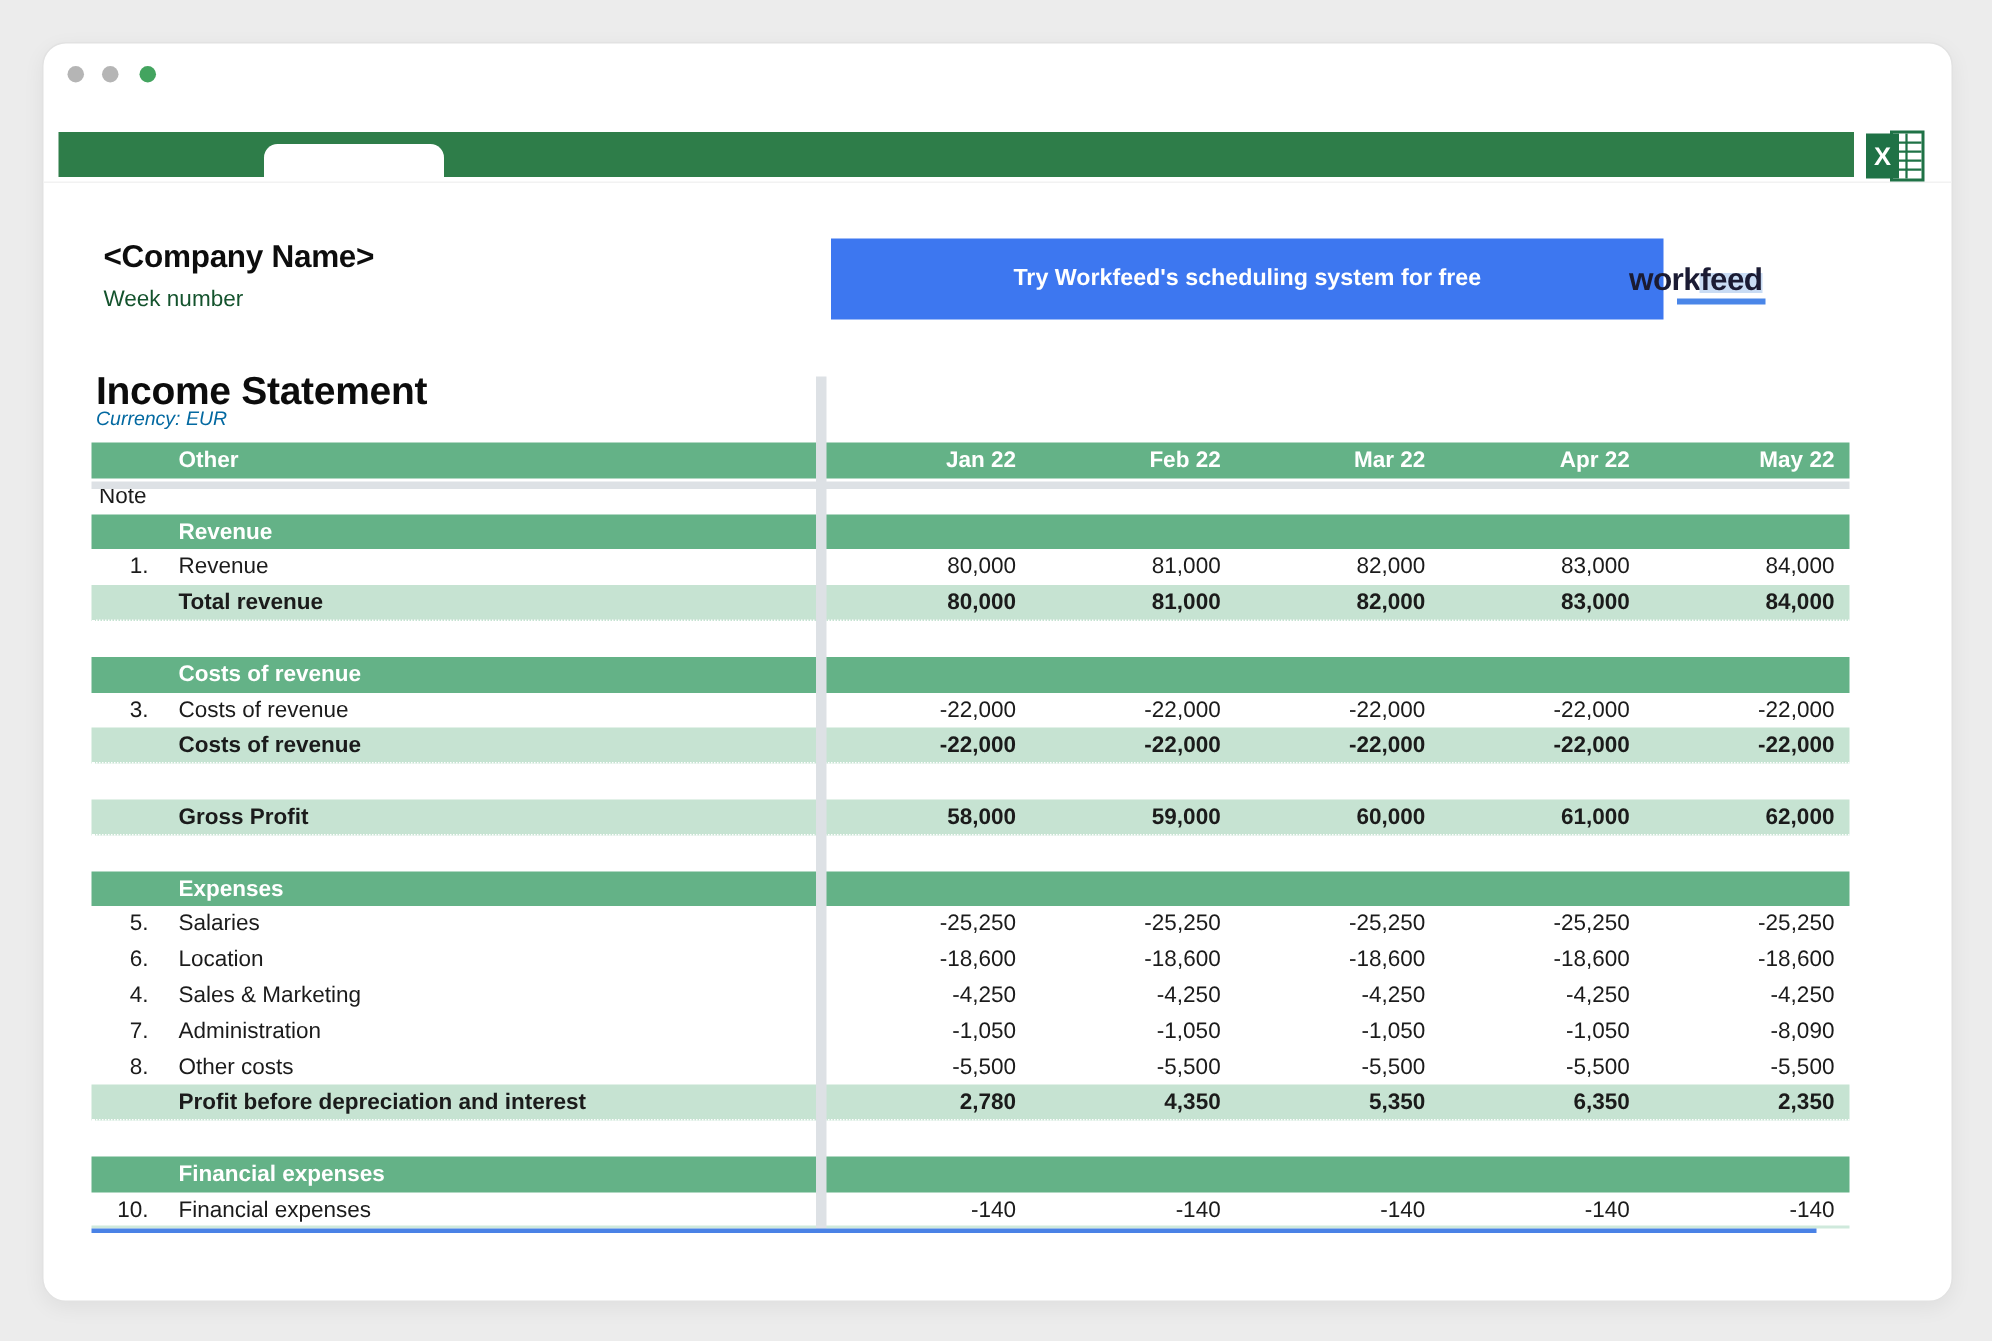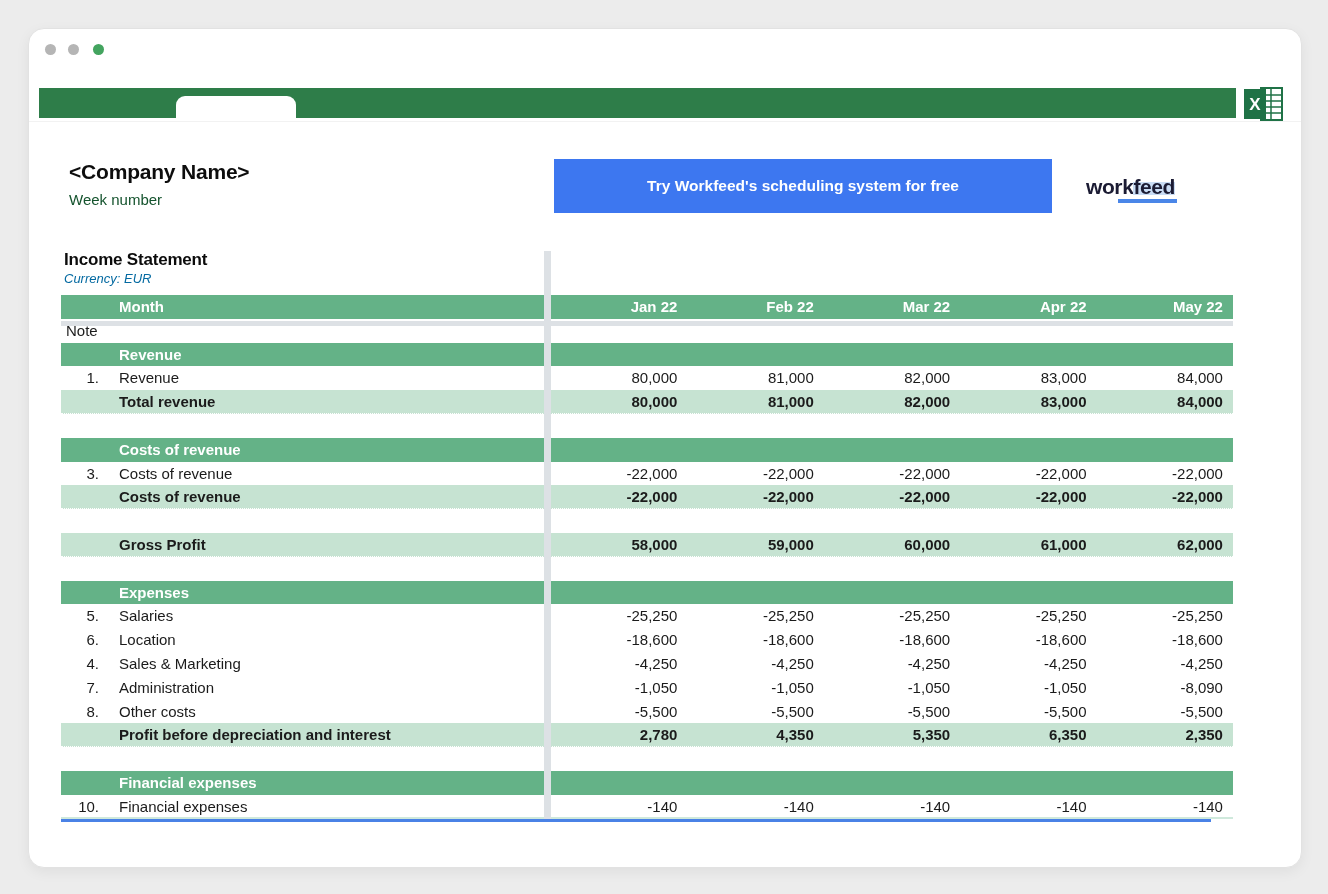--- a/index.html
+++ b/index.html
@@ -16,28 +16,28 @@
     box-shadow:0 4px 14px rgba(0,0,0,0.06);}
   .dot{position:absolute;top:15px;width:11px;height:11px;border-radius:50%;background:var(--traffic-gray);}
   .dot.d1{left:16px;} .dot.d2{left:39px;} .dot.d3{left:64px;background:var(--traffic-green);}
   .topbar{position:absolute;left:10px;top:59px;width:1197px;height:30px;background:var(--topbar-green);}
   .tab{position:absolute;left:137px;top:8px;width:120px;height:22px;background:#fff;border-radius:9px 9px 0 0;}
   .bar-underline{position:absolute;left:0;right:0;top:92px;height:1px;background:#f2f2f2;}
   .excel-icon{position:absolute;left:1215px;top:57px;width:40px;height:36px;}
   .company-block{position:absolute;left:40px;top:131px;}
   .company-name{font-size:21px;font-weight:700;letter-spacing:-0.2px;color:#0d0d0d;}
   .week-label{font-size:15px;margin-top:7px;color:#14532d;}
-  .promo-banner{position:absolute;left:525px;top:130px;width:498px;height:54px;background:var(--banner-blue);
+  .promo-banner{position:absolute;left:525px;top:130px;width:555px;height:54px;background:var(--banner-blue);
     color:#fff;font-weight:700;font-size:15.5px;text-align:center;line-height:54px;cursor:pointer;}
   .logo{position:absolute;left:1057px;top:145px;font-size:21px;font-weight:800;color:var(--logo-text);
     letter-spacing:-0.4px;line-height:26px;}
   .logo .feed{background:linear-gradient(180deg,transparent 30%,var(--logo-highlight) 30%,var(--logo-highlight) 88%,transparent 88%);}
   .logo .logo-bar{position:absolute;left:32px;right:-2px;bottom:-3px;height:4px;background:var(--logo-underline);}
   .title-block{position:absolute;left:35px;top:220px;}
-  .sheet-title{font-size:17px;font-weight:700;color:#0c0c0c;line-height:22px;letter-spacing:-0.2px;}
+  .sheet-title{font-size:26px;font-weight:700;color:#0c0c0c;line-height:22px;letter-spacing:-0.2px;}
   .currency-label{font-size:13px;font-style:italic;line-height:15px;color:#0369a1;}
   .table{position:absolute;left:32px;top:266px;width:1172px;}
   .vline{position:absolute;left:483px;top:-44px;bottom:0;width:7px;background:var(--divider-gray);z-index:2;}
   .hband{position:absolute;left:0;top:26px;width:100%;height:5px;background:var(--divider-gray);z-index:2;}
   .row{display:flex;height:23.8px;line-height:23.8px;font-size:15px;box-sizing:border-box;}
   .row.colhead,.row.section{background:var(--section-green);color:#fff;font-weight:700;}
   .row.subtotal{background:var(--subtotal-green);font-weight:700;border-bottom:1px dotted #fff;}
   .row:last-child{border-bottom:2px solid #cfe9dc;}
   .c-note{width:44px;flex:none;text-align:right;padding-right:6px;box-sizing:border-box;white-space:nowrap;}
   .row.note .c-note{text-align:left;padding-left:5px;padding-right:0;}
@@ -88,21 +88,21 @@
   <div class="title-block">
     <div class="sheet-title">Income Statement</div>
     <div class="currency-label">Currency: EUR</div>
   </div>
 
   <div class="table">
     <div class="vline"></div>
     <div class="hband"></div>
   <div class="row colhead">
         <span class="c-note"></span>
-        <span class="c-label">Month</span>
+        <span class="c-label">Other</span>
         <span class="c-div"></span>
         <span class="c-val">Jan 22</span>
         <span class="c-val">Feb 22</span>
         <span class="c-val">Mar 22</span>
         <span class="c-val">Apr 22</span>
         <span class="c-val">May 22</span>
       </div>
       <div class="row note">
         <span class="c-note">Note</span>
         <span class="c-label"></span>

